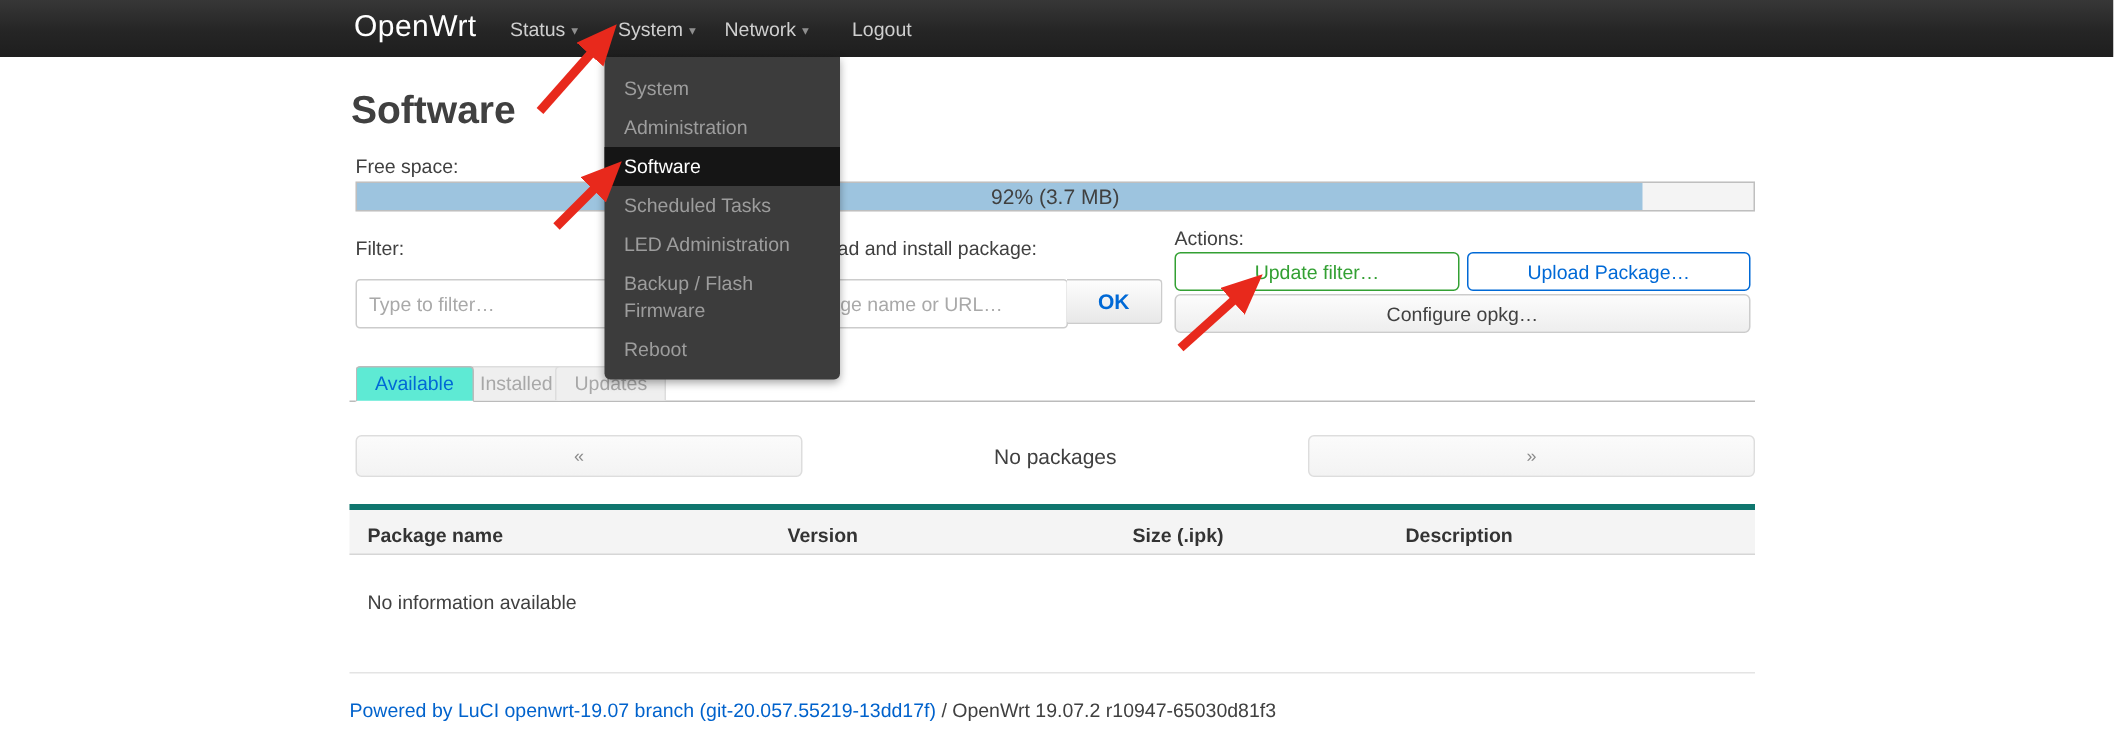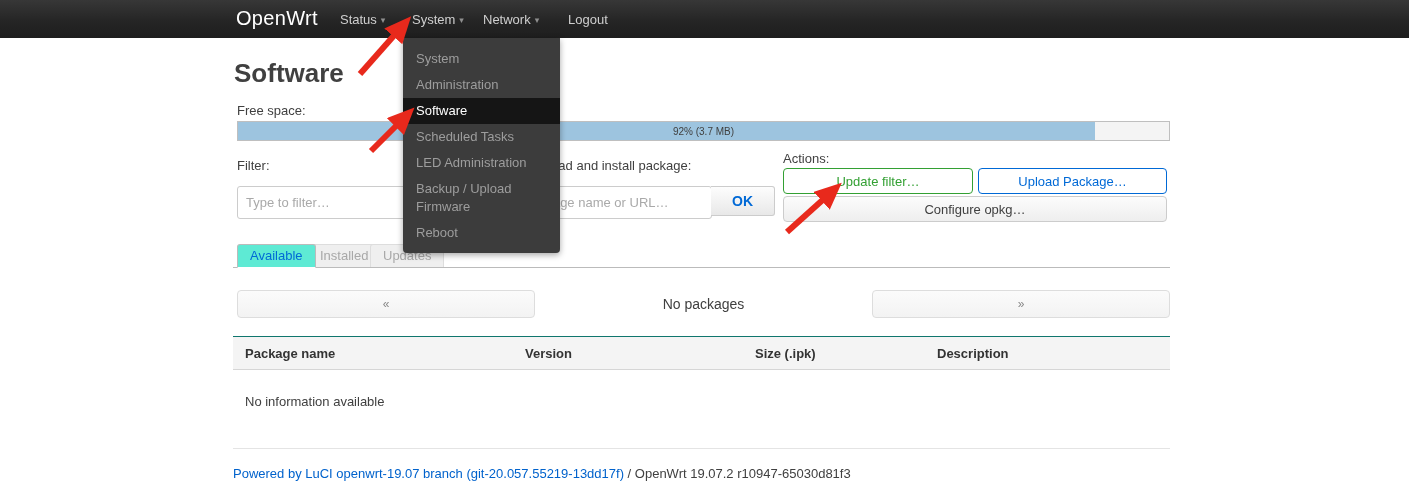--- a/index.html
+++ b/index.html
@@ -32,21 +32,21 @@
   .label { position:absolute; font-size:13px; color:#404040; }
   .lbl-free   { left:237px; top:103px; }
   .lbl-filter { left:237px; top:158px; }
   .lbl-download { left:515px; top:158px; }
   .lbl-actions { left:783px; top:151px; }
 
   .progress { position:absolute; left:237px; top:121px; width:933px; height:20px;
     background:#f4f4f4; border:1px solid #bfbfbf; }
   .progress .fill { position:absolute; left:0; top:0; bottom:0; background:#9dc4df; }
   .progress .ptext { position:absolute; left:0; top:0; width:100%; height:100%;
-    text-align:center; font-size:10px; line-height:19px; color:#404040; }
+    text-align:center; font-size:14px; line-height:19px; color:#404040; }
 
   input.text { position:absolute; top:186px; height:33px; border:1px solid #ccc;
     border-radius:3px; padding:0 8px; font-size:13px; color:#404040;
     font-family:"Liberation Sans", sans-serif; background:#fff; }
   input.text::placeholder { color:#a9a9a9; }
   .inp-filter { left:237px; width:243px; }
   .inp-download { left:515px; width:197px; border-radius:3px 0 0 3px; }
   .btn-ok { position:absolute; left:711px; top:186px; width:64px; height:30px;
     border:1px solid #ccc; border-left:none; border-radius:0 3px 3px 0;
     background:linear-gradient(#fdfdfd,#e8e8e8); color:#0069d6; font-size:14px;
@@ -74,21 +74,21 @@
   .pager { position:absolute; top:290px; width:298px; height:28px; border:1px solid #ddd;
     border-radius:4px; background:linear-gradient(#fbfbfb,#f3f3f3); color:#8a8a8a;
     font-size:12px; cursor:pointer; font-family:"Liberation Sans", sans-serif; }
   .pager-prev { left:237px; }
   .pager-next { left:872px; }
   .pager-status { position:absolute; left:237px; top:296px; width:933px;
     text-align:center; font-size:14px; color:#404040; }
 
   
   .thead { position:absolute; left:233px; top:336px; width:937px; height:34px;
-    background:#f4f4f4; border-top:1px solid #0f766e; border-bottom:1px solid #d6d6d6; }
+    background:#f4f4f4; border-top:4px solid #0f766e; border-bottom:1px solid #d6d6d6; }
   .thead span { position:absolute; top:9px; font-size:13px; font-weight:bold; color:#333; }
   .th-name { left:12px; } .th-version { left:292px; } .th-size { left:522px; } .th-desc { left:660px;margin-left:44px; }
   .empty-row { position:absolute; left:245px; top:394px; font-size:13px; color:#404040; }
 
   
   .footer-divider { position:absolute; left:233px; top:448px; width:937px; height:1px; background:#e4e4e4; }
   .footer { position:absolute; left:233px; top:466px; font-size:13px; color:#404040; }
   .footer a { color:#0062cc; text-decoration:none; cursor:pointer; }
 
   
@@ -147,21 +147,21 @@
 <div class="footer">
   <a>Powered by LuCI openwrt-19.07 branch (git-20.057.55219-13dd17f)</a><span> / OpenWrt 19.07.2 r10947-65030d81f3</span>
 </div>
 
 <div class="dropdown">
   <div class="item">System</div>
   <div class="item">Administration</div>
   <div class="item active">Software</div>
   <div class="item">Scheduled Tasks</div>
   <div class="item">LED Administration</div>
-  <div class="item">Backup / Upload Firmware</div>
+  <div class="item">Backup / Flash Firmware</div>
   <div class="item">Reboot</div>
 </div>
 
 <svg class="arrows" viewBox="0 0 1409 501">
   <defs>
     <marker id="ah" markerWidth="5" markerHeight="5" refX="3.2" refY="2" orient="auto">
       <path d="M0,0 L4.5,2 L0,4 Z" fill="#e8291c"></path>
     </marker>
   </defs>
   <line x1="360" y1="74" x2="406" y2="22" stroke="#e8291c" stroke-width="6" marker-end="url(#ah)"></line>

